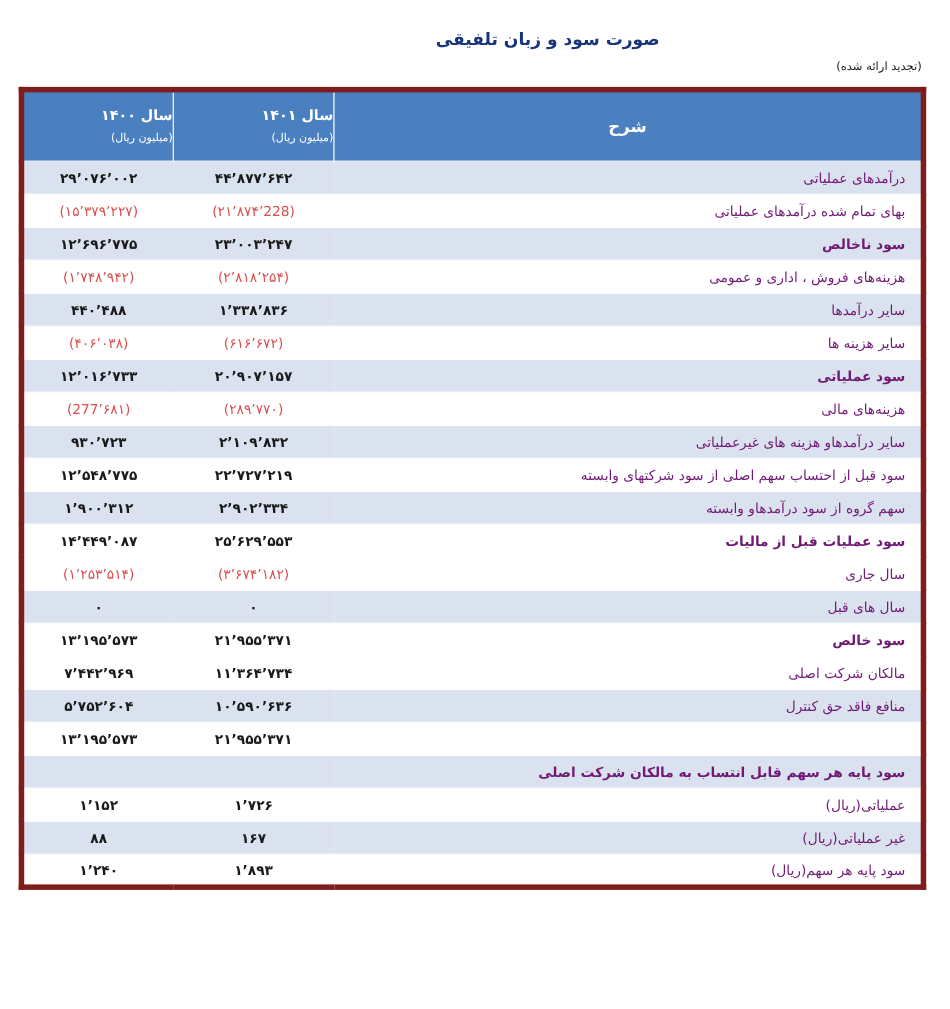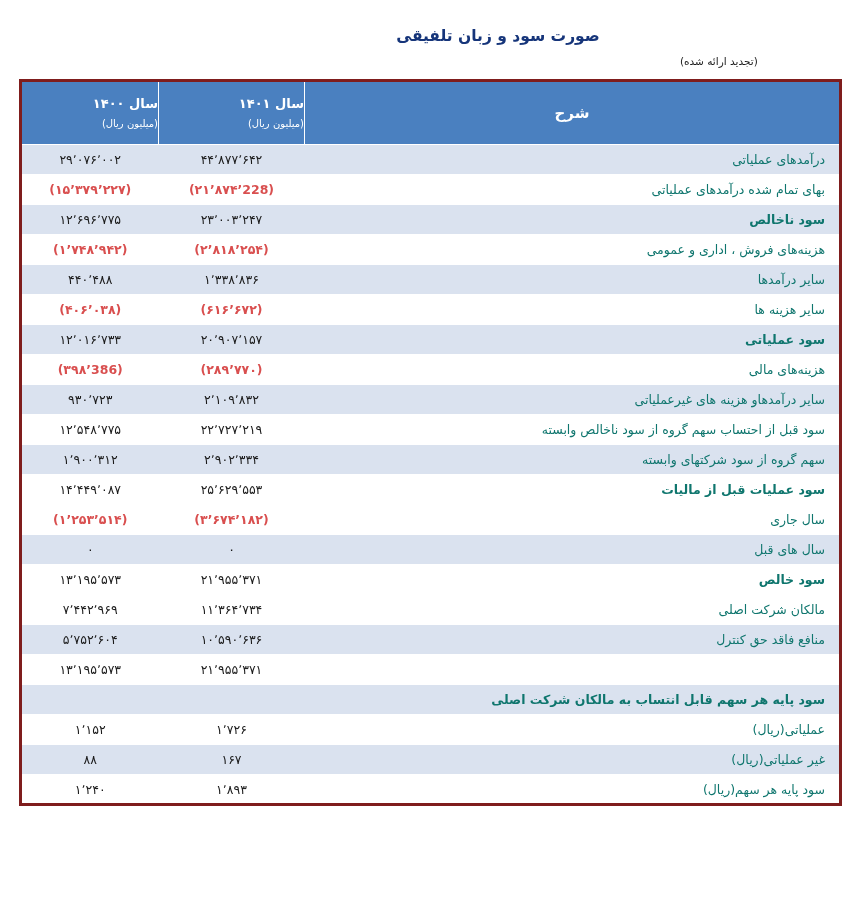--- a/index.html
+++ b/index.html
@@ -36,24 +36,24 @@
   }
 
   
   .restated-row {
     position: relative;
     height: 22px;
     margin: 4px 22px 0 22px;
   }
   .restated-note {
     position: absolute;
-    right: 16px;
+    right: 4px;
     top: 0px;
     width: 146px;
-    text-align: left;
+    text-align: right;
     font-size: 10.5px;
     color: #1a1a1a;
     direction: rtl;
   }
 
   
   .table-wrap {
     margin: 2px 22px 0 22px;
   }
   table.fin {
@@ -104,38 +104,38 @@
     vertical-align: middle;
     box-sizing: border-box;
   }
   tbody tr.odd  td { background: #dae2ef; }
   tbody tr.even td { background: #ffffff; }
 
   td.desc {
     text-align: right;
     direction: rtl;
     font-size: 12.5px;
-    color: #0f766e;
+    color: #701a75;
     padding-right: 14px;
   }
   td.desc.bold { font-weight: bold; }
 
   td.num {
     text-align: center;
     direction: ltr;
     font-size: 12.5px;
     letter-spacing: 0.2px;
     color: #1a1a1a;
-    font-weight: normal;
-  }
-  td.num.neg   { color: #d94f4f; font-weight: bold; }
-  td.num.plain { font-weight: normal; }
-
-  
-  table.fin { border: 3px solid #7f1d1d; }
+    font-weight: bold;
+  }
+  td.num.neg   { color: #d94f4f; font-weight: normal; }
+  td.num.plain { font-weight: bold; }
+
+  
+  table.fin { border: 5px solid #7f1d1d; }
 </style>
 </head>
 <body>
 
 <div class="page">
 
   <div class="title-block">
     <div class="title-line">صورت سود و زبان تلفیقی</div>
   </div>
 
@@ -195,34 +195,34 @@
             <td class="num neg">(۴۰۶٬۰۳۸)</td>
           </tr>
           <tr class="odd">
             <td class="desc bold">سود عملیاتی</td>
             <td class="num">۲۰٬۹۰۷٬۱۵۷</td>
             <td class="num">۱۲٬۰۱۶٬۷۳۳</td>
           </tr>
           <tr class="even">
             <td class="desc">هزینه‌های مالی</td>
             <td class="num neg">(۲۸۹٬۷۷۰)</td>
-            <td class="num neg">(۳۹۸٬386)</td>
+            <td class="num neg">(277٬۶۸۱)</td>
           </tr>
           <tr class="odd">
             <td class="desc">سایر درآمدهاو هزینه های غیرعملیاتی</td>
             <td class="num plain">۲٬۱۰۹٬۸۳۲</td>
             <td class="num plain">۹۳۰٬۷۲۳</td>
           </tr>
           <tr class="even">
-            <td class="desc">سود قبل از احتساب سهم گروه  از سود ناخالص وابسته</td>
+            <td class="desc">سود قبل از احتساب سهم اصلی  از سود شرکتهای وابسته</td>
             <td class="num plain">۲۲٬۷۲۷٬۲۱۹</td>
             <td class="num plain">۱۲٬۵۴۸٬۷۷۵</td>
           </tr>
           <tr class="odd">
-            <td class="desc">سهم گروه از سود شرکتهای وابسته</td>
+            <td class="desc">سهم گروه از سود درآمدهاو وابسته</td>
             <td class="num plain">۲٬۹۰۲٬۳۳۴</td>
             <td class="num plain">۱٬۹۰۰٬۳۱۲</td>
           </tr>
           <tr class="even">
             <td class="desc bold">سود عملیات  قبل از مالیات</td>
             <td class="num">۲۵٬۶۲۹٬۵۵۳</td>
             <td class="num">۱۴٬۴۴۹٬۰۸۷</td>
           </tr>
           <tr class="even">
             <td class="desc">سال جاری</td>

